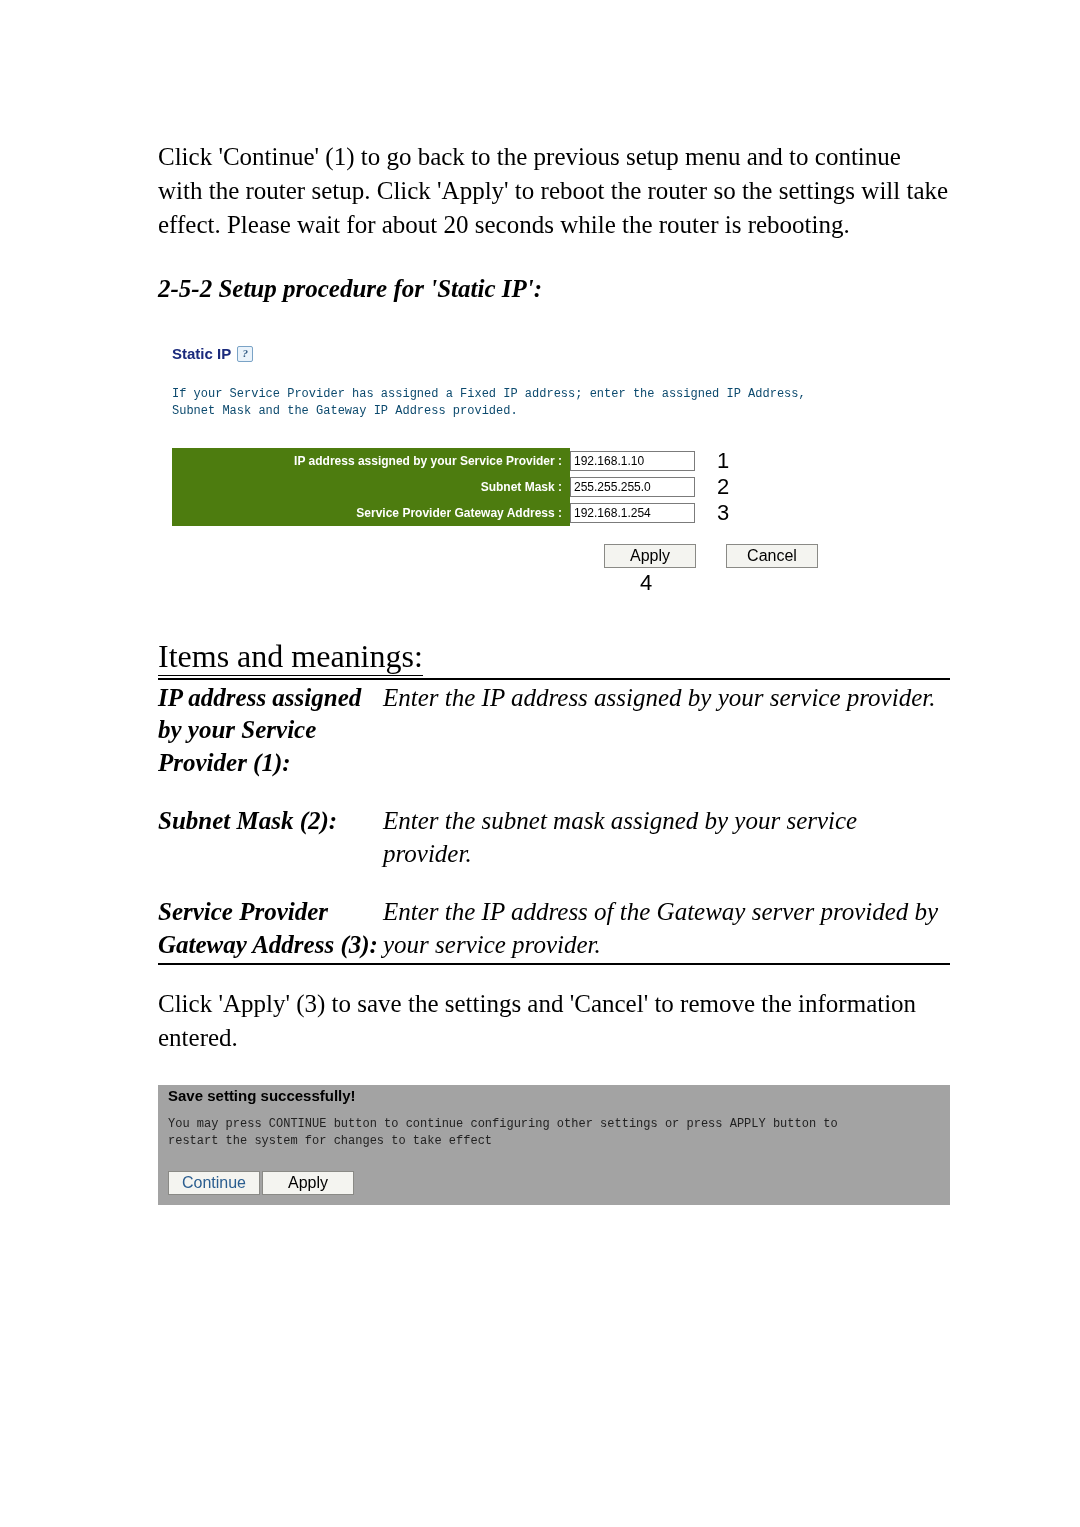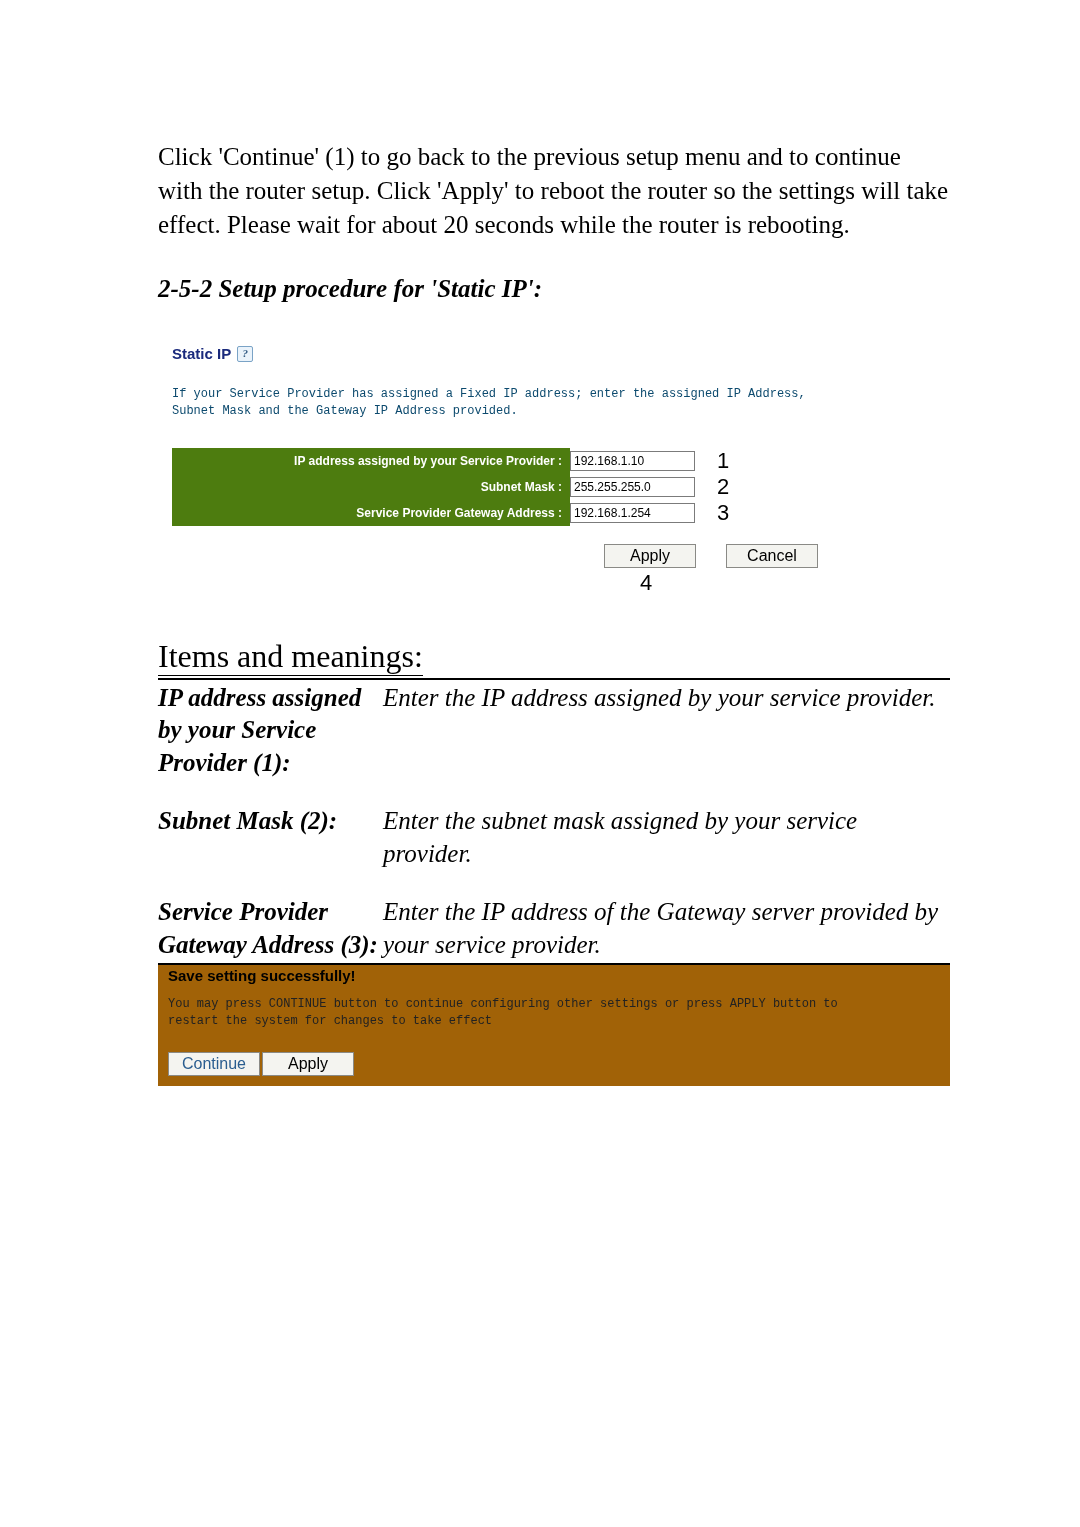--- a/index.html
+++ b/index.html
@@ -24,21 +24,21 @@
   .num4{font-family:Arial,Helvetica,sans-serif;font-size:22px;text-align:left;padding-left:468px;margin-top:2px;}
   
   .items-heading{font-size:32px;margin-top:10px;margin-bottom:0;display:inline-block;border-bottom:0;} 
   .items-table{border-top:2.5px solid #000;border-bottom:2px solid #000;margin-top:2px;}
   .items-row{display:flex;font-size:25px;font-style:italic;line-height:1.3;padding:2px 0;}
   .items-row + .items-row{margin-top:22px;}
   .items-term{width:225px;flex-shrink:0;font-weight:bold;}
   .items-def{flex:1;}
   .after-table{font-size:25px;line-height:1.35;margin-top:22px;margin-bottom:30px;}
   
-  .panel2{background:#a16207;padding:2px 10px 10px 10px;}
+  .panel2{background:#a3a3a3;padding:2px 10px 10px 10px;}
   .save-title{font-family:Arial,Helvetica,sans-serif;font-weight:bold;font-size:15px;color:#000;margin-bottom:12px;}
   .save-desc{font-family:Liberation Mono, monospace;font-size:12px;color:#222;line-height:1.4;max-width:690px;margin-bottom:22px;}
   .btn-row2{display:flex;gap:2px;}
   .win-btn.continue{color:#2a5d8f;}
 </style>
 </head>
 <body>
 
 <div class="page">
 
@@ -97,20 +97,21 @@
     <div class="items-row">
       <div class="items-term">Subnet Mask (2):</div>
       <div class="items-def">Enter the subnet mask assigned by your service provider.</div>
     </div>
     <div class="items-row">
       <div class="items-term">Service Provider Gateway Address (3):</div>
       <div class="items-def">Enter the IP address of the Gateway server provided by your service provider.</div>
     </div>
   </div>
 
+  <div class="after-table">Click 'Apply' (3) to save the settings and 'Cancel' to remove the information entered.</div>
 
   <div class="panel2">
     <div class="save-title">Save setting successfully!</div>
     <div class="save-desc">You may press CONTINUE button to continue configuring other settings or press APPLY button to restart the system for changes to take effect</div>
     <div class="btn-row2">
       <div class="win-btn continue">Continue</div>
       <div class="win-btn">Apply</div>
     </div>
   </div>
 

